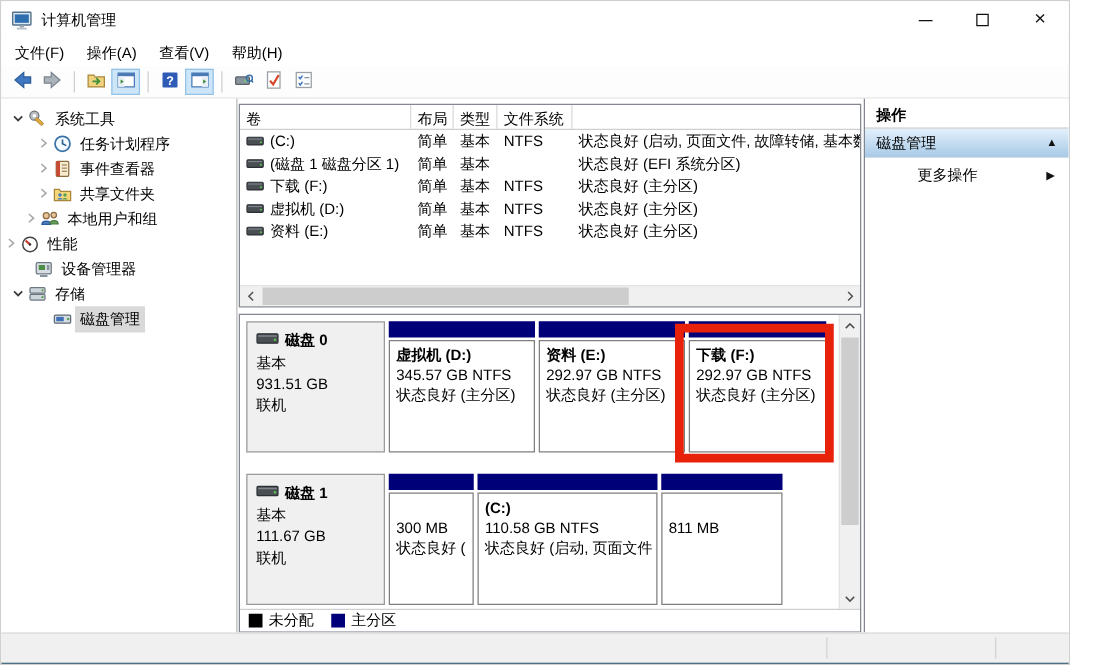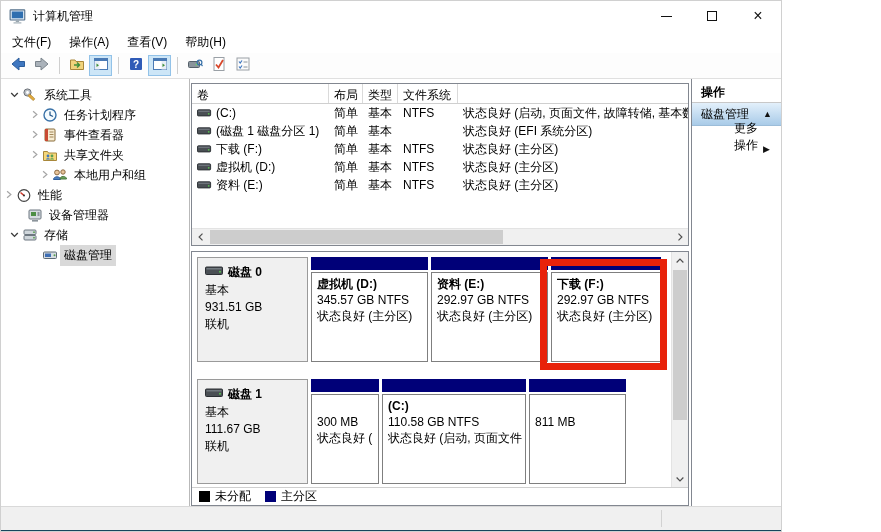--- a/index.html
+++ b/index.html
@@ -1,18 +1,18 @@
 <!DOCTYPE html>
 <html><head>
 <meta charset="utf-8">
 <style>
   * { margin:0; padding:0; box-sizing:border-box; }
   html,body { background:#fff; }
   body { font-family:"Liberation Sans","DejaVu Sans",sans-serif; font-size:12px; color:#000; }
-  #win { position:relative; width:782px; height:532px; background:#fff; overflow:hidden; border:1px solid #d0d0d0; }
+  #win { position:relative; width:856px; height:532px; background:#fff; overflow:hidden; border:1px solid #d0d0d0; }
 
   
   .titlebar { height:30px; display:flex; align-items:center; padding-left:8px; background:#fff; }
   .titlebar .ticon { width:18px; height:18px; margin-right:6px; }
   .titlebar .ttext { font-size:12px; }
   .tb-controls { margin-left:auto; display:flex; height:30px; }
   .tb-btn { width:46px; height:30px; display:flex; align-items:center; justify-content:center; font-size:14px; color:#111; cursor:default; }
   .tb-btn.max span { display:block; width:10px; height:10px; border:1px solid #111; }
   .tb-btn.min span { display:block; width:11px; border-top:1px solid #111; }
   .tb-btn.close { font-size:16px; }
@@ -70,21 +70,21 @@
   .vs-btn svg { width:12px; height:12px; }
   .vs-thumb { position:absolute; left:1px; top:18px; width:14px; height:150px; background:#cdcdcd; }
 
   .legend { position:absolute; left:0; right:0; bottom:0; height:18px; background:#fff; display:flex; align-items:center; padding-left:7px; border-top:1px solid #cfcfcf; }
   .leg-item { display:flex; align-items:center; margin-right:14px; }
   .leg-swatch { width:11px; height:11px; margin-right:5px; }
 
   .actions { position:absolute; left:690px; top:0; right:0; height:427px; background:#fff; border-left:1px solid #828790; }
   .actions-title { height:24px; padding:5px 9px 0; font-weight:bold; border-bottom:1px solid #c8c8c8; }
   .actions-section { height:23px; background:linear-gradient(#e3f0fb,#a9cbe8); border-bottom:1px solid #9cbdd9; display:flex; align-items:center; justify-content:space-between; padding:0 9px; }
-  .actions-more { height:28px; display:flex; align-items:flex-end; justify-content:space-between; padding:0 11px 0 42px; }
+  .actions-more { height:28px; display:flex; align-items:center; justify-content:space-between; padding:0 11px 0 42px; }
   .tri { font-size:9px; color:#111; }
 
   
   .statusbar { position:relative; height:24px; background:#f0f0f0; border-top:1px solid #d9d9d9; }
   .sb-div { position:absolute; top:3px; bottom:3px; width:1px; background:#d2d2d2; }
   .bottomline { height:3px; background:#16455c; }
 
   
   #annotation-box { position:absolute; border:7px solid #e8220a; z-index:60; pointer-events:none; }
 </style>
@@ -229,21 +229,21 @@
             </svg></span>
           <span class="ticn"><svg viewBox="0 0 16 16" xmlns="http://www.w3.org/2000/svg">
               <path d="M1.5 4.5 h4 l1 1.5 h8 v7.5 h-13 z" fill="#f5d77a" stroke="#a8873a"></path>
               <circle cx="6" cy="9" r="1.4" fill="#3f77c0"></circle>
               <path d="M4 12.5 c0-1.6 4-1.6 4 0 z" fill="#3f77c0"></path>
               <circle cx="10" cy="9" r="1.4" fill="#58a054"></circle>
               <path d="M8 12.5 c0-1.6 4-1.6 4 0 z" fill="#58a054"></path>
             </svg></span>
           <span class="tlabel">共享文件夹</span>
         </div>
-        <div class="tree-item" style="padding-left: 36px;">
+        <div class="tree-item" style="padding-left: 16px;">
           <span class="expander"><svg viewBox="0 0 16 16" xmlns="http://www.w3.org/2000/svg">
               <path d="M6.5 4.5 L10.5 8 L6.5 11.5" stroke="#a6a6a6" stroke-width="1.3" fill="none"></path>
             </svg></span>
           <span class="ticn"><svg viewBox="0 0 16 16" xmlns="http://www.w3.org/2000/svg">
               <circle cx="5" cy="5.5" r="2.4" fill="#e8c49a" stroke="#8d6b43"></circle>
               <path d="M1.5 12.5 c0-3.6 7-3.6 7 0 z" fill="#4d7fc0" stroke="#2d5d9b"></path>
               <circle cx="11" cy="5" r="2.2" fill="#e8c49a" stroke="#8d6b43"></circle>
               <path d="M8 12 c0-3.4 6.5-3.4 6.5 0 z" fill="#6aa05c" stroke="#47773c"></path>
             </svg></span>
           <span class="tlabel">本地用户和组</span>

